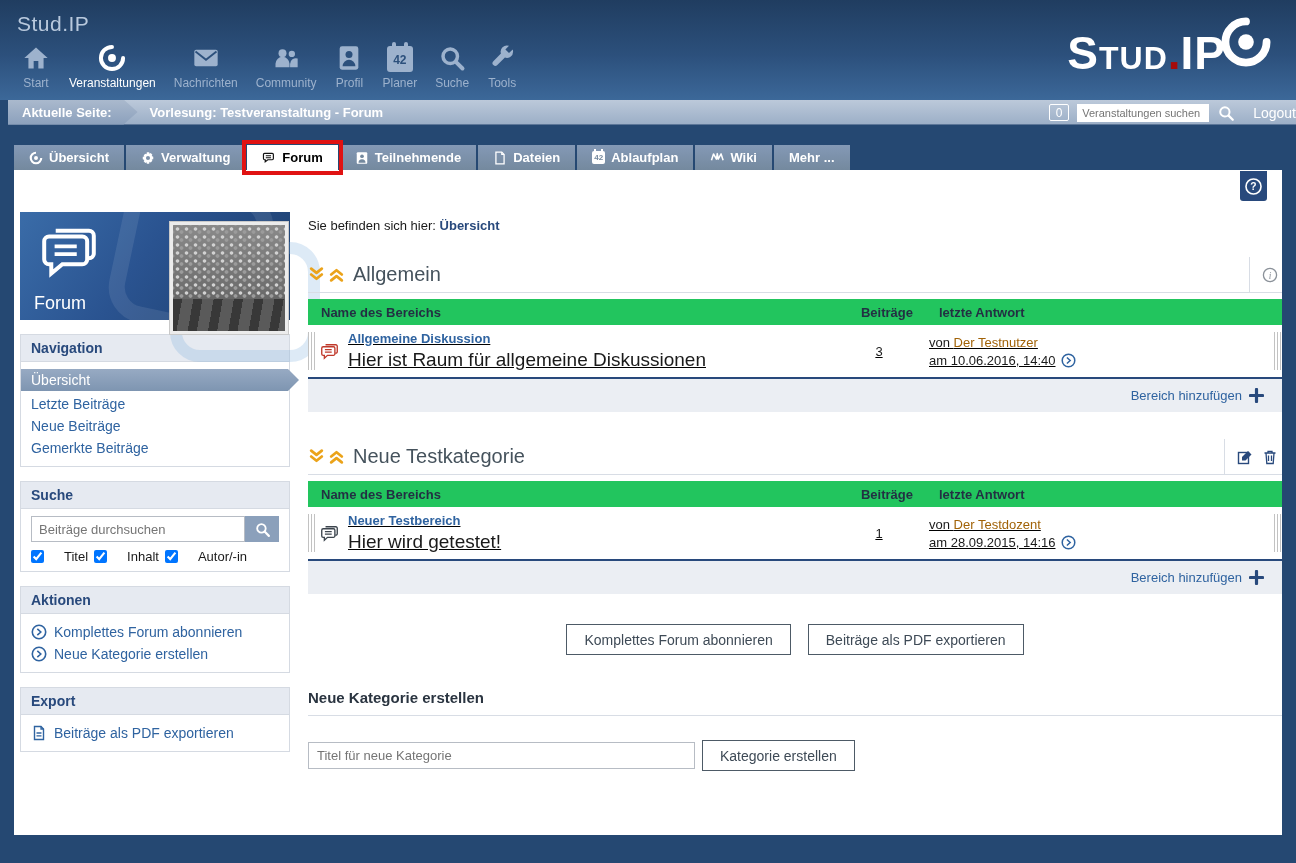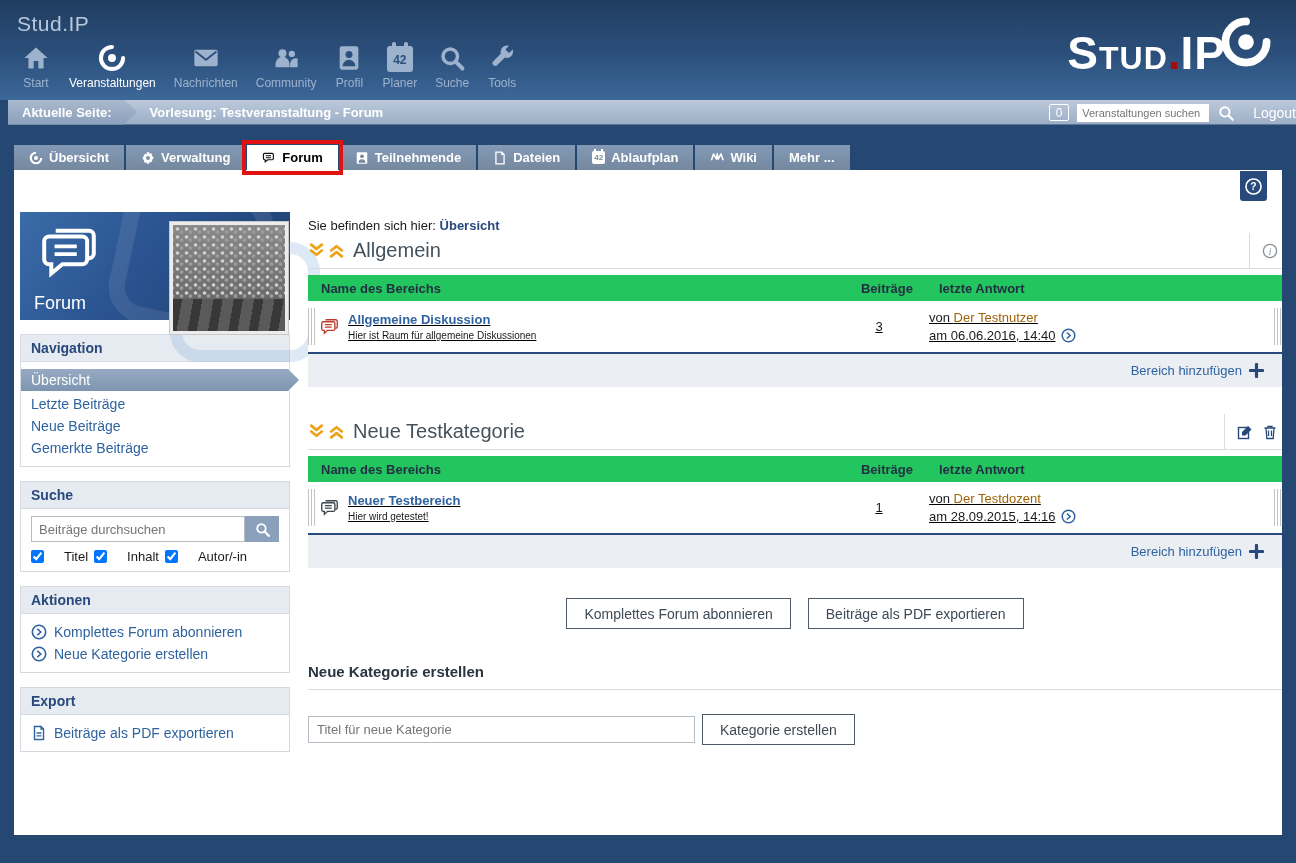--- a/index.html
+++ b/index.html
@@ -101,21 +101,21 @@
   .check-row input { width:13px; height:13px; }
   .action-item { display:flex; align-items:center; gap:7px; font-size:14px; color:#2f63a0; padding:3px 0; cursor:pointer; }
   .action-item .aicon { width:16px; height:16px; color:#2f63a0; flex:0 0 auto; }
   .action-item svg { width:16px; height:16px; display:block; }
 
   
   .main { position:absolute; left:294px; top:42px; width:974px; }
   .location-line { font-size:13px; color:#1a1a1a; margin-top:6px; }
   .location-line .loc-link { color:#28497c; font-weight:bold; cursor:pointer; }
 
-  .category { }
+  .category { margin-top:24px; }
   .cat-header { display:flex; align-items:center; height:36px; border-bottom:1px solid #d8dde5; }
   .cat-chevrons { display:flex; align-items:center; gap:3px; color:#eba31a; margin-right:8px; }
   .cat-chevrons svg { width:17px; height:17px; cursor:pointer; }
   .cat-title { font-size:20px; color:#45525c; }
   .cat-spacer { flex:1; }
   .cat-tools { display:flex; align-items:center; gap:9px; border-left:1px solid #d8dde5; height:36px; padding-left:12px; margin-right:4px; }
   .cat-tools .cticon { width:16px; height:16px; color:#28497c; cursor:pointer; }
   .cat-tools .cticon.gray { color:#8a9199; }
   .cat-tools svg { width:16px; height:16px; display:block; }
 
@@ -124,21 +124,21 @@
   .thead .th { font-size:13px; font-weight:bold; color:#233043; }
   .th-name { padding-left:13px; } .th-count { text-align:center; } .th-last { padding-left:2px; }
   .trow { display:grid; grid-template-columns:8px 1fr 100px 345px 8px; background:#fff; border-bottom:2px solid #28497c; min-height:53px; align-items:center;text-decoration:underline; }
   .grip { width:8px; align-self:stretch; margin:7px 0;
     background:repeating-linear-gradient(90deg,#c2c2c2 0 1px, transparent 1px 3px); }
   .cell-name { display:flex; align-items:center; gap:9px; padding:6px 4px 6px 4px; }
   .bubble-icon { width:19px; height:19px; flex:0 0 auto; }
   .bubble-icon svg { width:19px; height:19px; display:block; }
   .bubble-red { color:#c0392b; } .bubble-gray { color:#3c454e; }
   .name-block .area-name { font-size:13px; font-weight:bold; color:#2f63a0; cursor:pointer; }
-  .name-block .area-desc { font-size:10px; color:#1a1a1a; margin-top:3px; }
+  .name-block .area-desc { font-size:19px; color:#1a1a1a; margin-top:3px; }
   .cell-count { text-align:center; font-size:13px; color:#1a1a1a; }
   .cell-last { font-size:13px; color:#1a1a1a; }
   .cell-last .by-link { color:#a16207; cursor:pointer; }
   .last-line2 { display:flex; align-items:center; gap:5px; margin-top:3px; }
   .goto-icon { width:15px; height:15px; color:#2f63a0; cursor:pointer; }
   .goto-icon svg { width:15px; height:15px; display:block; }
   .tfoot { background:#ebeef3; height:33px; display:flex; align-items:center; justify-content:flex-end; padding-right:18px; gap:7px; }
   .tfoot .add-link { font-size:13px; color:#2f63a0; cursor:pointer; }
   .plus-icon { width:15px; height:15px; color:#28497c; cursor:pointer; }
   .plus-icon svg { width:15px; height:15px; display:block; }
@@ -483,21 +483,21 @@
                 </span>
               <span class="name-block">
                 <div class="area-name">Allgemeine Diskussion</div>
                 <div class="area-desc">Hier ist Raum für allgemeine Diskussionen</div>
               </span>
             </span>
             <span class="cell-count">3</span>
             <span class="cell-last">
               <div><span>von</span> <span class="by-link">Der Testnutzer</span></div>
               <div class="last-line2">
-                <span>am 06.06.2016, 14:40</span>
+                <span>am 10.06.2016, 14:40</span>
                 <span class="goto-icon">
                     <svg viewBox="0 0 16 16">
                       <circle cx="8" cy="8" r="6.7" fill="none" stroke="currentColor" stroke-width="1.6"></circle>
                       <path d="M6.3 4.8 L9.8 8 L6.3 11.2" fill="none" stroke="currentColor" stroke-width="1.6"></path>
                     </svg>
                   </span>
               </div>
             </span>
             <span class="grip"></span>
           </div>

